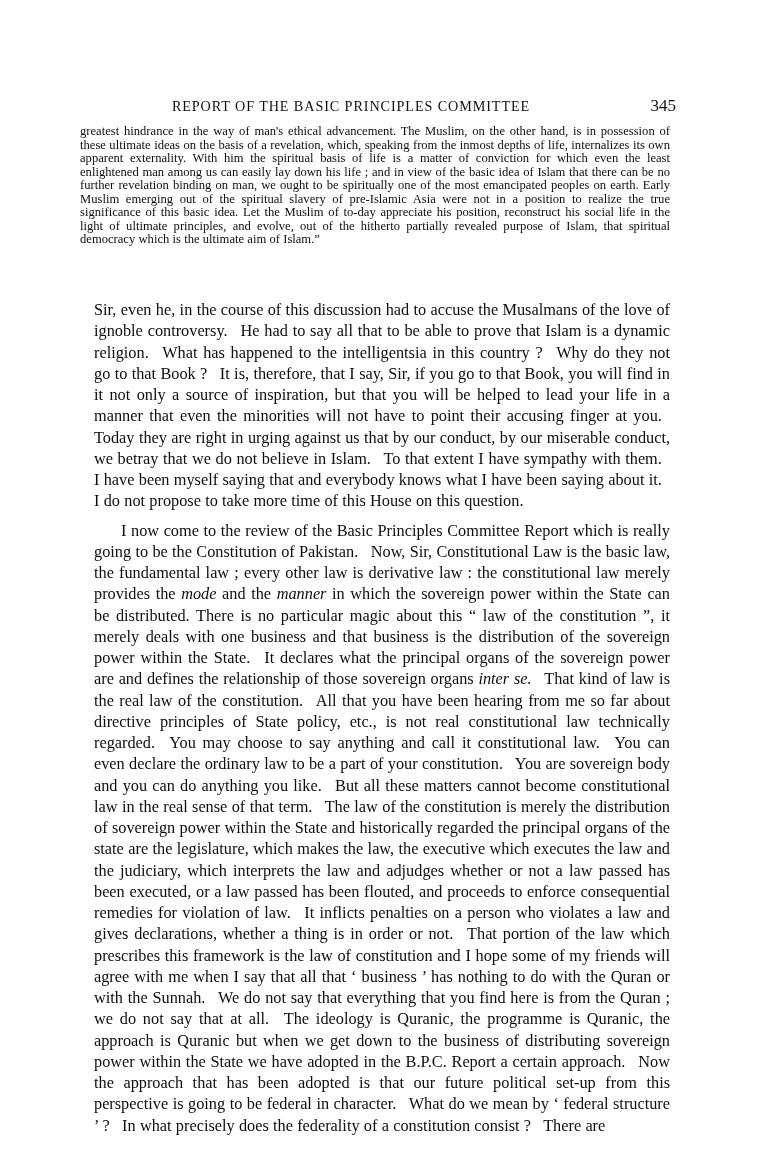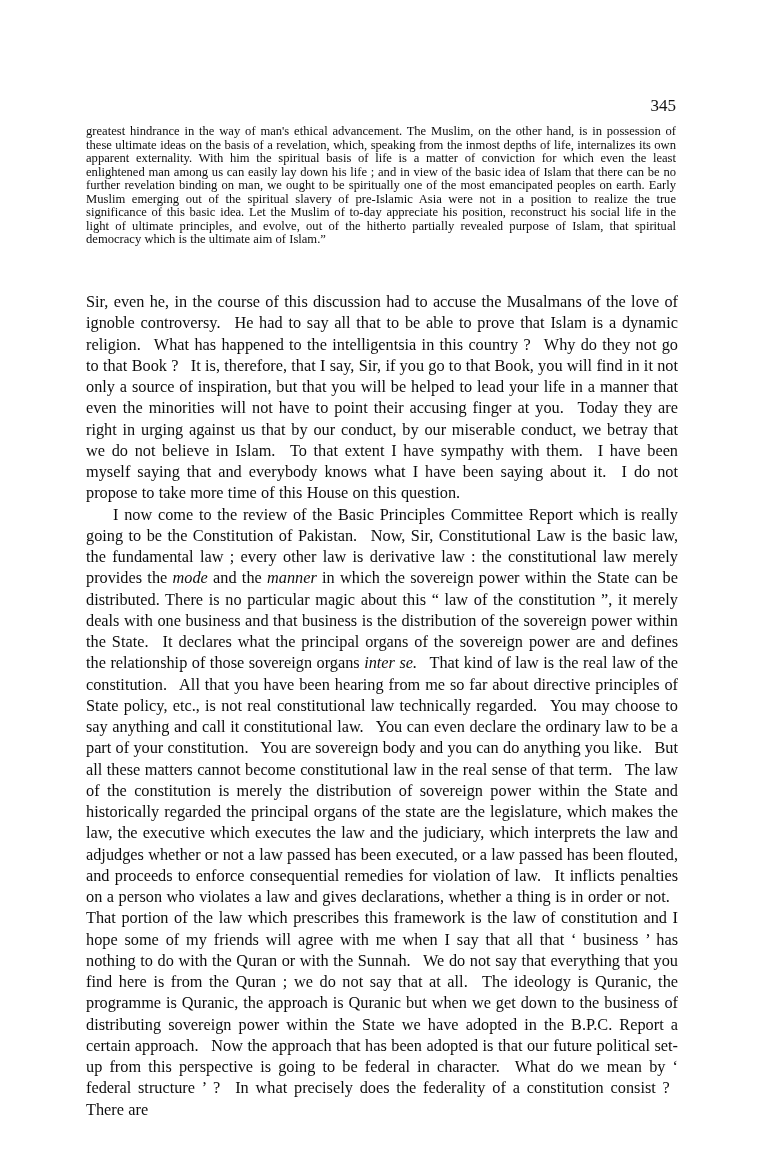--- a/index.html
+++ b/index.html
@@ -41,21 +41,21 @@
     right: 0;
     top: -2px;
     font-size: 17px;
     color: #111;
     margin-left: 28px;
   }
 
   
   .extract {
     position: absolute;
-    left: 86px;
+    left: 80px;
     top: 125px;
     width: 590px;
     font-size: 12.6px;
     line-height: 13.55px;
     text-align: justify;
     text-align-last: left;
     -webkit-hyphens: none;
     hyphens: none;
     word-spacing: 0.1px;
   }
@@ -66,36 +66,37 @@
     left: 86px;
     top: 291px;
     width: 592px;
     font-size: 16.3px;
     line-height: 21.25px;
     text-align: justify;
     text-align-last: left;
     word-spacing: 0.2px;
   }
   .body-block p {
-    margin: 0;
+    margin: 8px;
   }
   .body-block p.indent {
     text-indent: 27px;
   }
   .it { font-style: italic; }
 
   
   .page { -webkit-font-smoothing: antialiased; }
 </style>
 </head>
 <body>
 
 <div class="page">
 
   <div class="running-head">
+    <div class="running-head-title">REPORT OF THE BASIC PRINCIPLES COMMITTEE</div>
     <div class="running-head-folio">345</div>
   </div>
 
   <div class="extract">
     <span>greatest hindrance in the way of man's ethical advancement. The Muslim, on the other hand, is in possession of these ultimate ideas on the basis of a revelation, which, speaking from the inmost depths of life, internalizes its own apparent externality. With him the spiritual basis of life is a matter of conviction for which even the least enlightened man among us can easily lay down his life ; and in view of the basic idea of Islam that there can be no further revelation binding on man, we ought to be spiritually one of the most emancipated peoples on earth. Early Muslim emerging out of the spiritual slavery of pre-Islamic Asia were not in a position to realize the true significance of this basic idea. Let the Muslim of to-day appreciate his position, reconstruct his social life in the light of ultimate principles, and evolve, out of the hitherto partially revealed purpose of Islam, that spiritual democracy which is the ultimate aim of Islam.”</span>
   </div>
 
   <div class="body-block">
     <p><span>Sir, even he, in the course of this discussion had to accuse the Musalmans of the love of ignoble controversy.  He had to say all that to be able to prove that Islam is a dynamic religion.  What has happened to the intelligentsia in this country ?  Why do they not go to that Book ?  It is, therefore, that I say, Sir, if you go to that Book, you will find in it not only a source of inspiration, but that you will be helped to lead your life in a manner that even the minorities will not have to point their accusing finger at you.  Today they are right in urging against us that by our conduct, by our miserable conduct, we betray that we do not believe in Islam.  To that extent I have sympathy with them.  I have been myself saying that and everybody knows what I have been saying about it.  I do not propose to take more time of this House on this question.</span></p>
     <p class="indent"><span>I now come to the review of the Basic Principles Committee Report which is really going to be the Constitution of Pakistan.  Now, Sir, Constitutional Law is the basic law, the fundamental law ; every other law is derivative law : the constitutional law merely provides the </span><span class="it">mode</span><span> and the </span><span class="it">manner</span><span> in which the sovereign power within the State can be distributed. There is no particular magic about this “ law of the constitution ”, it merely deals with one business and that business is the distribution of the sovereign power within the State.  It declares what the principal organs of the sovereign power are and defines the relationship of those sovereign organs </span><span class="it">inter se.</span><span>  That kind of law is the real law of the constitution.  All that you have been hearing from me so far about directive principles of State policy, etc., is not real constitutional law technically regarded.  You may choose to say anything and call it constitutional law.  You can even declare the ordinary law to be a part of your constitution.  You are sovereign body and you can do anything you like.  But all these matters cannot become constitutional law in the real sense of that term.  The law of the constitution is merely the distribution of sovereign power within the State and historically regarded the principal organs of the state are the legislature, which makes the law, the executive which executes the law and the judiciary, which interprets the law and adjudges whether or not a law passed has been executed, or a law passed has been flouted, and proceeds to enforce consequential remedies for violation of law.  It inflicts penalties on a person who violates a law and gives declarations, whether a thing is in order or not.  That portion of the law which prescribes this framework is the law of constitution and I hope some of my friends will agree with me when I say that all that ‘ business ’ has nothing to do with the Quran or with the Sunnah.  We do not say that everything that you find here is from the Quran ; we do not say that at all.  The ideology is Quranic, the programme is Quranic, the approach is Quranic but when we get down to the business of distributing sovereign power within the State we have adopted in the B.P.C. Report a certain approach.  Now the approach that has been adopted is that our future political set-up from this perspective is going to be federal in character.  What do we mean by ‘ federal structure ’ ?  In what precisely does the federality of a constitution consist ?  There are</span></p>

